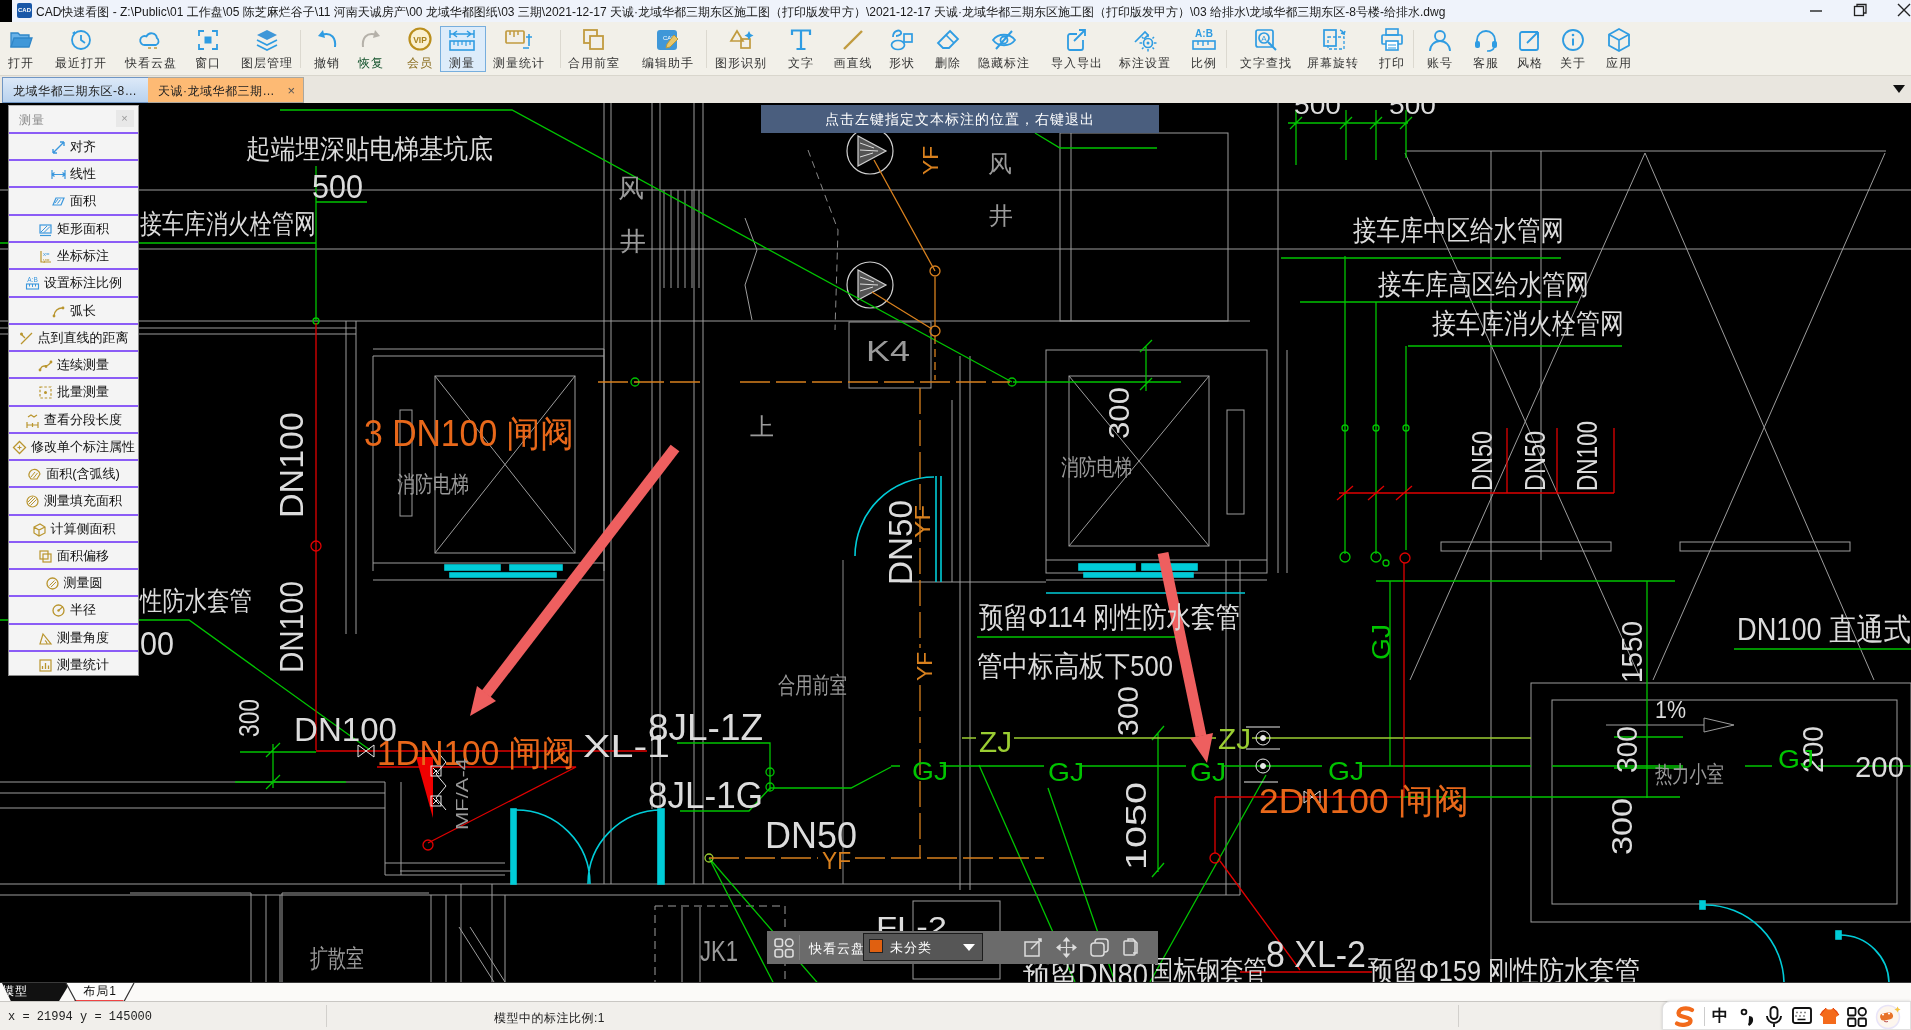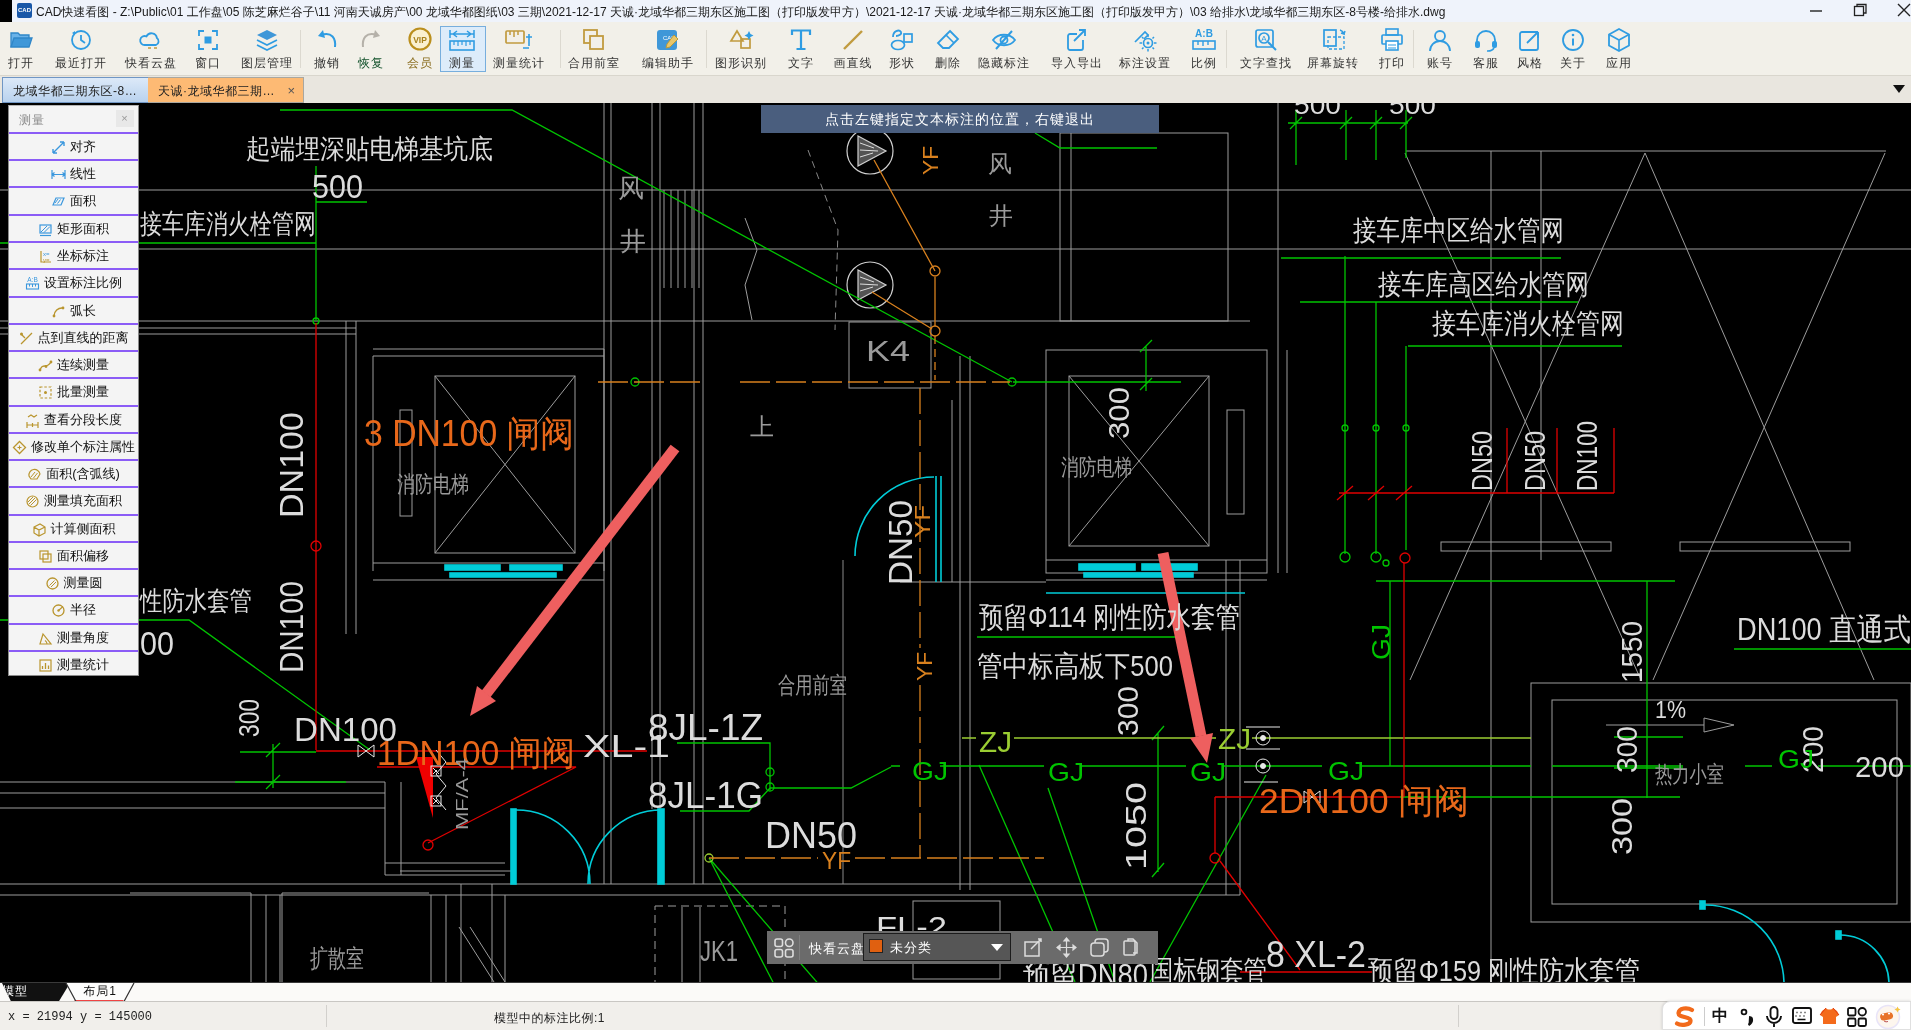--- a/index.html
+++ b/index.html
@@ -651,21 +651,21 @@
 <div id="tooltip">点击左键指定文本标注的位置，右键退出</div>
 <div id="annobar">
  <svg style="position:absolute;left:7px;top:7px" width="20" height="20" viewBox="0 0 20 20">
       <rect x="1" y="1" width="7.5" height="7.5" rx="2" fill="none" stroke="#ddd" stroke-width="1.6"></rect>
       <rect x="11.5" y="1" width="7.5" height="7.5" rx="3.7" fill="none" stroke="#ddd" stroke-width="1.6"></rect>
       <rect x="1" y="11.5" width="7.5" height="7.5" rx="2" fill="none" stroke="#ddd" stroke-width="1.6"></rect>
       <rect x="11.5" y="11.5" width="7.5" height="7.5" rx="2" fill="none" stroke="#ddd" stroke-width="1.6"></rect>
     </svg>
  <span style="position:absolute;left:32px;top:4px;width:1px;height:25px;background:#7f7f7f"></span>
  <span style="position:absolute;left:42px;top:9px;font-size:13px;color:#fff;letter-spacing:1px">快看云盘</span>
- <div style="position:absolute;left:96px;top:2px;width:148px;height:28px;background:#565656;border:1.5px solid #1c1c1c">
+ <div style="position:absolute;left:96px;top:2px;width:120px;height:28px;background:#565656;border:1.5px solid #1c1c1c">
    <span style="position:absolute;left:5px;top:5px;width:14px;height:14px;background:#e06010;border:1px solid #222"></span>
    <span style="position:absolute;left:26px;top:5px;font-size:13px;color:#fff;letter-spacing:1px">未分类</span>
    <span style="position:absolute;right:7px;top:10px;width:0;height:0;border-left:6px solid transparent;border-right:6px solid transparent;border-top:7px solid #fff"></span>
  </div>
  <svg style="position:absolute;left:256px;top:6px" width="21" height="21" viewBox="0 0 21 21">
       <rect x="2" y="5" width="14" height="14" fill="none" stroke="#ddd" stroke-width="1.5"></rect>
       <path d="M8 12 L18 2 m-3 0 h3 v3" fill="none" stroke="#ddd" stroke-width="1.5"></path>
     </svg>
  <svg style="position:absolute;left:289px;top:6px" width="21" height="21" viewBox="0 0 21 21">
       <path d="M10.5 1 v19 M1 10.5 h19 M10.5 1 l-2.5 3 h5 z M10.5 20 l-2.5 -3 h5 z M1 10.5 l3 -2.5 v5 z M20 10.5 l-3 -2.5 v5 z" fill="#ddd" stroke="#ddd" stroke-width="1.2"></path>

